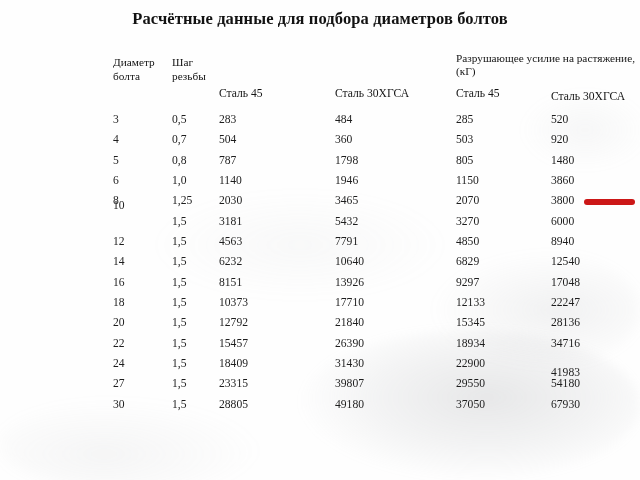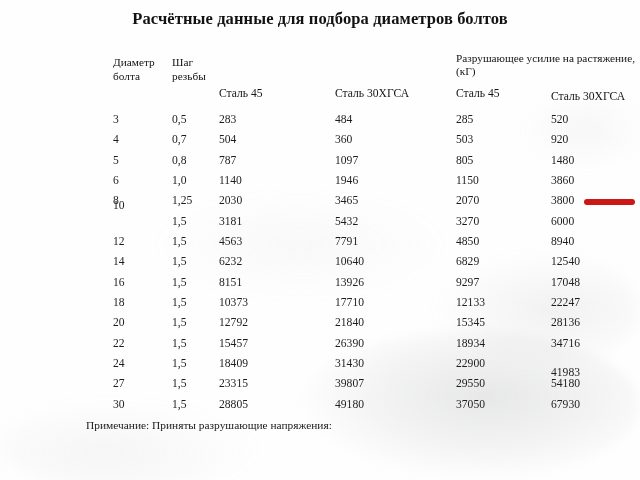--- a/index.html
+++ b/index.html
@@ -178,21 +178,21 @@
       <div class="cell c5" style="top: 113px;">520</div>
       <div class="cell c0" style="top: 133.3px;">4</div>
       <div class="cell c1" style="top: 133.3px;">0,7</div>
       <div class="cell c2" style="top: 133.3px;">504</div>
       <div class="cell c3" style="top: 133.3px;">360</div>
       <div class="cell c4" style="top: 133.3px;">503</div>
       <div class="cell c5" style="top: 133.3px;">920</div>
       <div class="cell c0" style="top: 153.6px;">5</div>
       <div class="cell c1" style="top: 153.6px;">0,8</div>
       <div class="cell c2" style="top: 153.6px;">787</div>
-      <div class="cell c3" style="top: 153.6px;">1097</div>
+      <div class="cell c3" style="top: 153.6px;">1798</div>
       <div class="cell c4" style="top: 153.6px;">805</div>
       <div class="cell c5" style="top: 153.6px;">1480</div>
       <div class="cell c0" style="top: 174px;">6</div>
       <div class="cell c1" style="top: 174px;">1,0</div>
       <div class="cell c2" style="top: 174px;">1140</div>
       <div class="cell c3" style="top: 174px;">1946</div>
       <div class="cell c4" style="top: 174px;">1150</div>
       <div class="cell c5" style="top: 174px;">3860</div>
       <div class="cell c0" style="top: 194.3px;">8</div>
       <div class="cell c1" style="top: 194.3px;">1,25</div>
@@ -259,14 +259,13 @@
       <div class="cell c2" style="top: 397.5px;">28805</div>
       <div class="cell c3" style="top: 397.5px;">49180</div>
       <div class="cell c4" style="top: 397.5px;">37050</div>
       <div class="cell c5" style="top: 397.5px;">67930</div>
     </div>
 
   <div id="red-marker" style="top: 199.3px; background: rgb(204, 23, 23);"></div>
 </div>
 
 <div id="note-block">
-  <div class="note-line" id="note-head">Примечание: Приняты разрушающие напряжения:</div>
 </div>
 
 </body></html>

